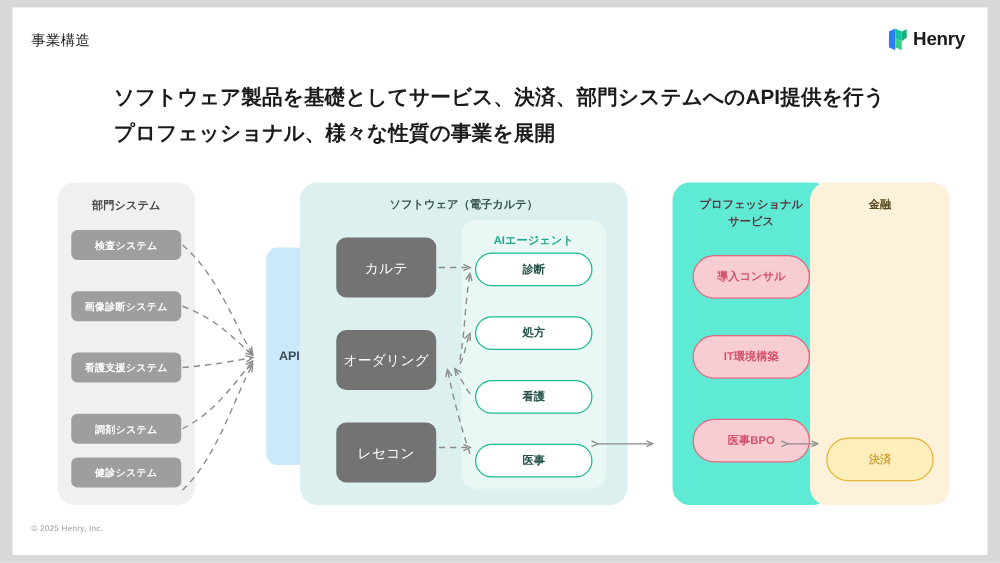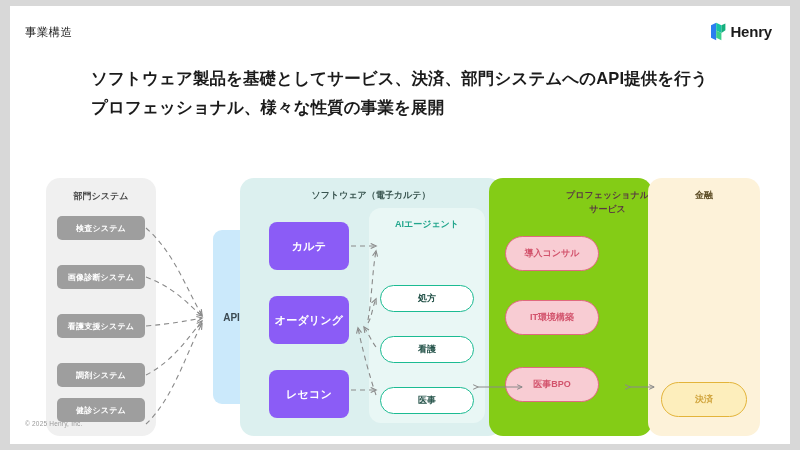--- a/index.html
+++ b/index.html
@@ -64,21 +64,20 @@
     margin-left: 19px;
   }
 
   
   #diagram {
     position: absolute;
     left: 0;
     top: 0;
     width: 780px;
     height: 372px;
-    margin-top: 32px;
   }
   .panel {
     position: absolute;
     border-radius: 14px;
   }
   .panel-title {
     position: absolute;
     width: 100%;
     text-align: center;
     font-size: 9px;
@@ -125,25 +124,25 @@
   #panel-soft {
     left: 230px; top: 140px; width: 262px; height: 258px;
     background: #dcf0ef;
   }
   #panel-soft .panel-title { top: 11px; color: #38544f; }
   .soft-box {
     position: absolute;
     left: 29px;
     width: 80px;
     height: 48px;
-    background: #8b5cf6;
+    background: #737373;
     border-radius: 8px;
     color: #ffffff;
     font-size: 11px;
-    font-weight: bold;
+    font-weight: normal;
     display: flex;
     align-items: center;
     justify-content: center;
     letter-spacing: .2px;
   }
   #panel-ai {
     position: absolute;
     left: 129px; top: 30px; width: 116px; height: 215px;
     background: #e9f7f5;
     border-radius: 12px;
@@ -161,23 +160,22 @@
     font-size: 9px;
     font-weight: bold;
     display: flex;
     align-items: center;
     justify-content: center;
     box-sizing: border-box;
   }
 
   
   #panel-pro {
-    left: 479px; top: 140px; width: 126px; height: 258px;
-    background: #84cc16;
-    padding-left: 37px;
+    left: 528px; top: 140px; width: 126px; height: 258px;
+    background: #5eead4;
   }
   #panel-pro .panel-title { top: 11px; color: #5a3a41; }
   .pro-pill {
     position: absolute;
     left: 16px;
     width: 94px;
     height: 35px;
     background: #f8ccd3;
     border: 1.4px solid #e0697f;
     border-radius: 18px;
@@ -266,20 +264,21 @@
 
     <div class="panel" id="panel-soft">
       <div class="panel-title">ソフトウェア（電子カルテ）</div>
 
       <div class="soft-box" style="top:44px">カルテ</div>
       <div class="soft-box" style="top:118px">オーダリング</div>
       <div class="soft-box" style="top:192px">レセコン</div>
 
       <div id="panel-ai">
         <div class="panel-title">AIエージェント</div>
+        <div class="ai-pill" style="top:26px">診断</div>
         <div class="ai-pill" style="top:77px">処方</div>
         <div class="ai-pill" style="top:128px">看護</div>
         <div class="ai-pill" style="top:179px">医事</div>
       </div>
     </div>
 
     <div class="panel" id="panel-pro">
       <div class="panel-title">
         <div>プロフェッショナル</div>
         <div>サービス</div>

